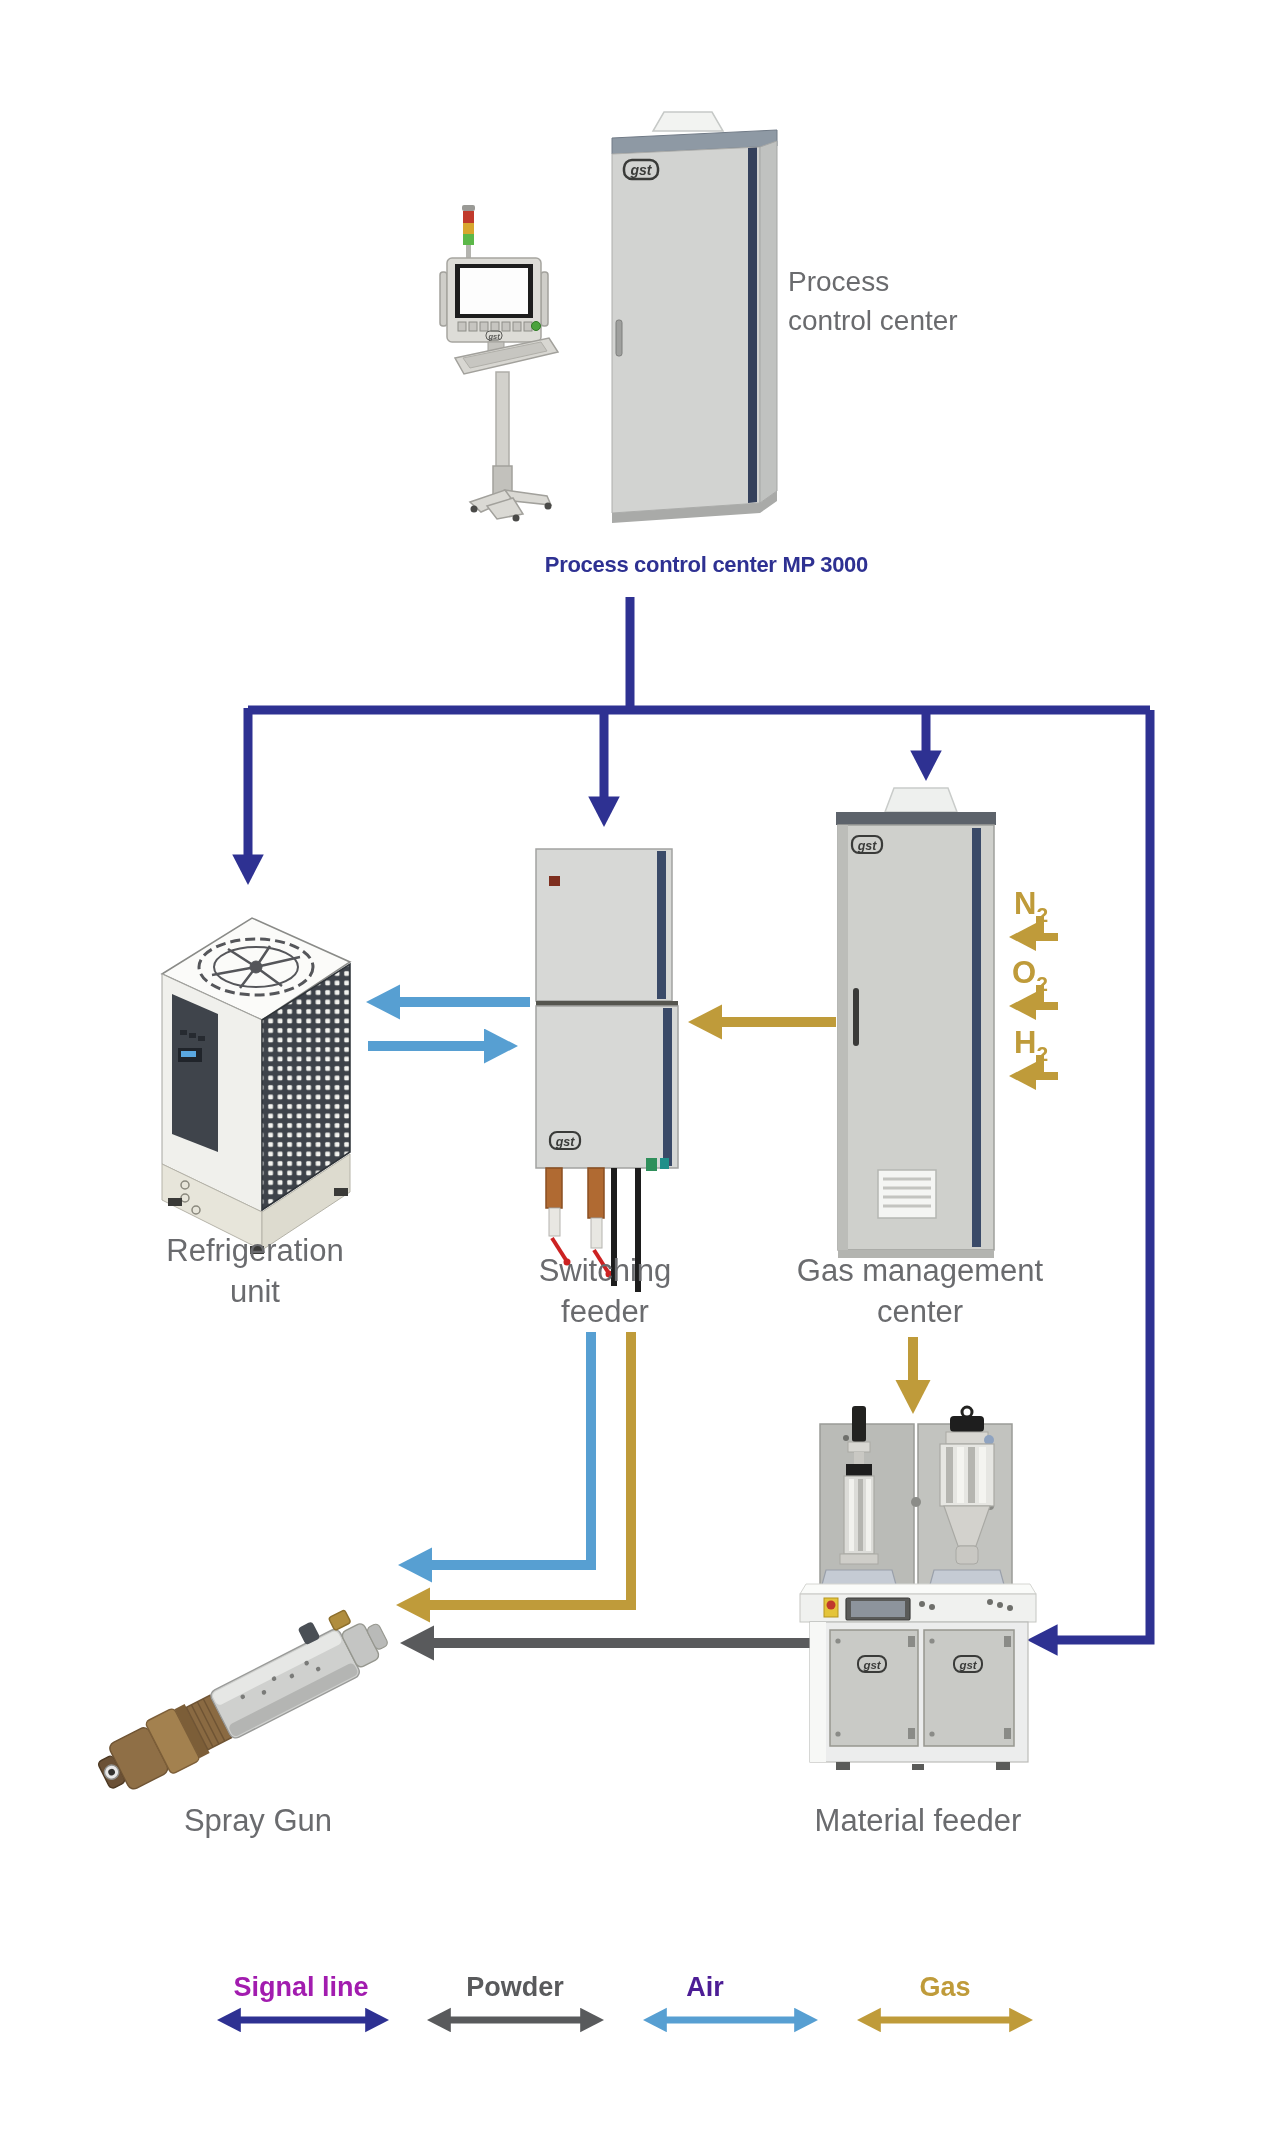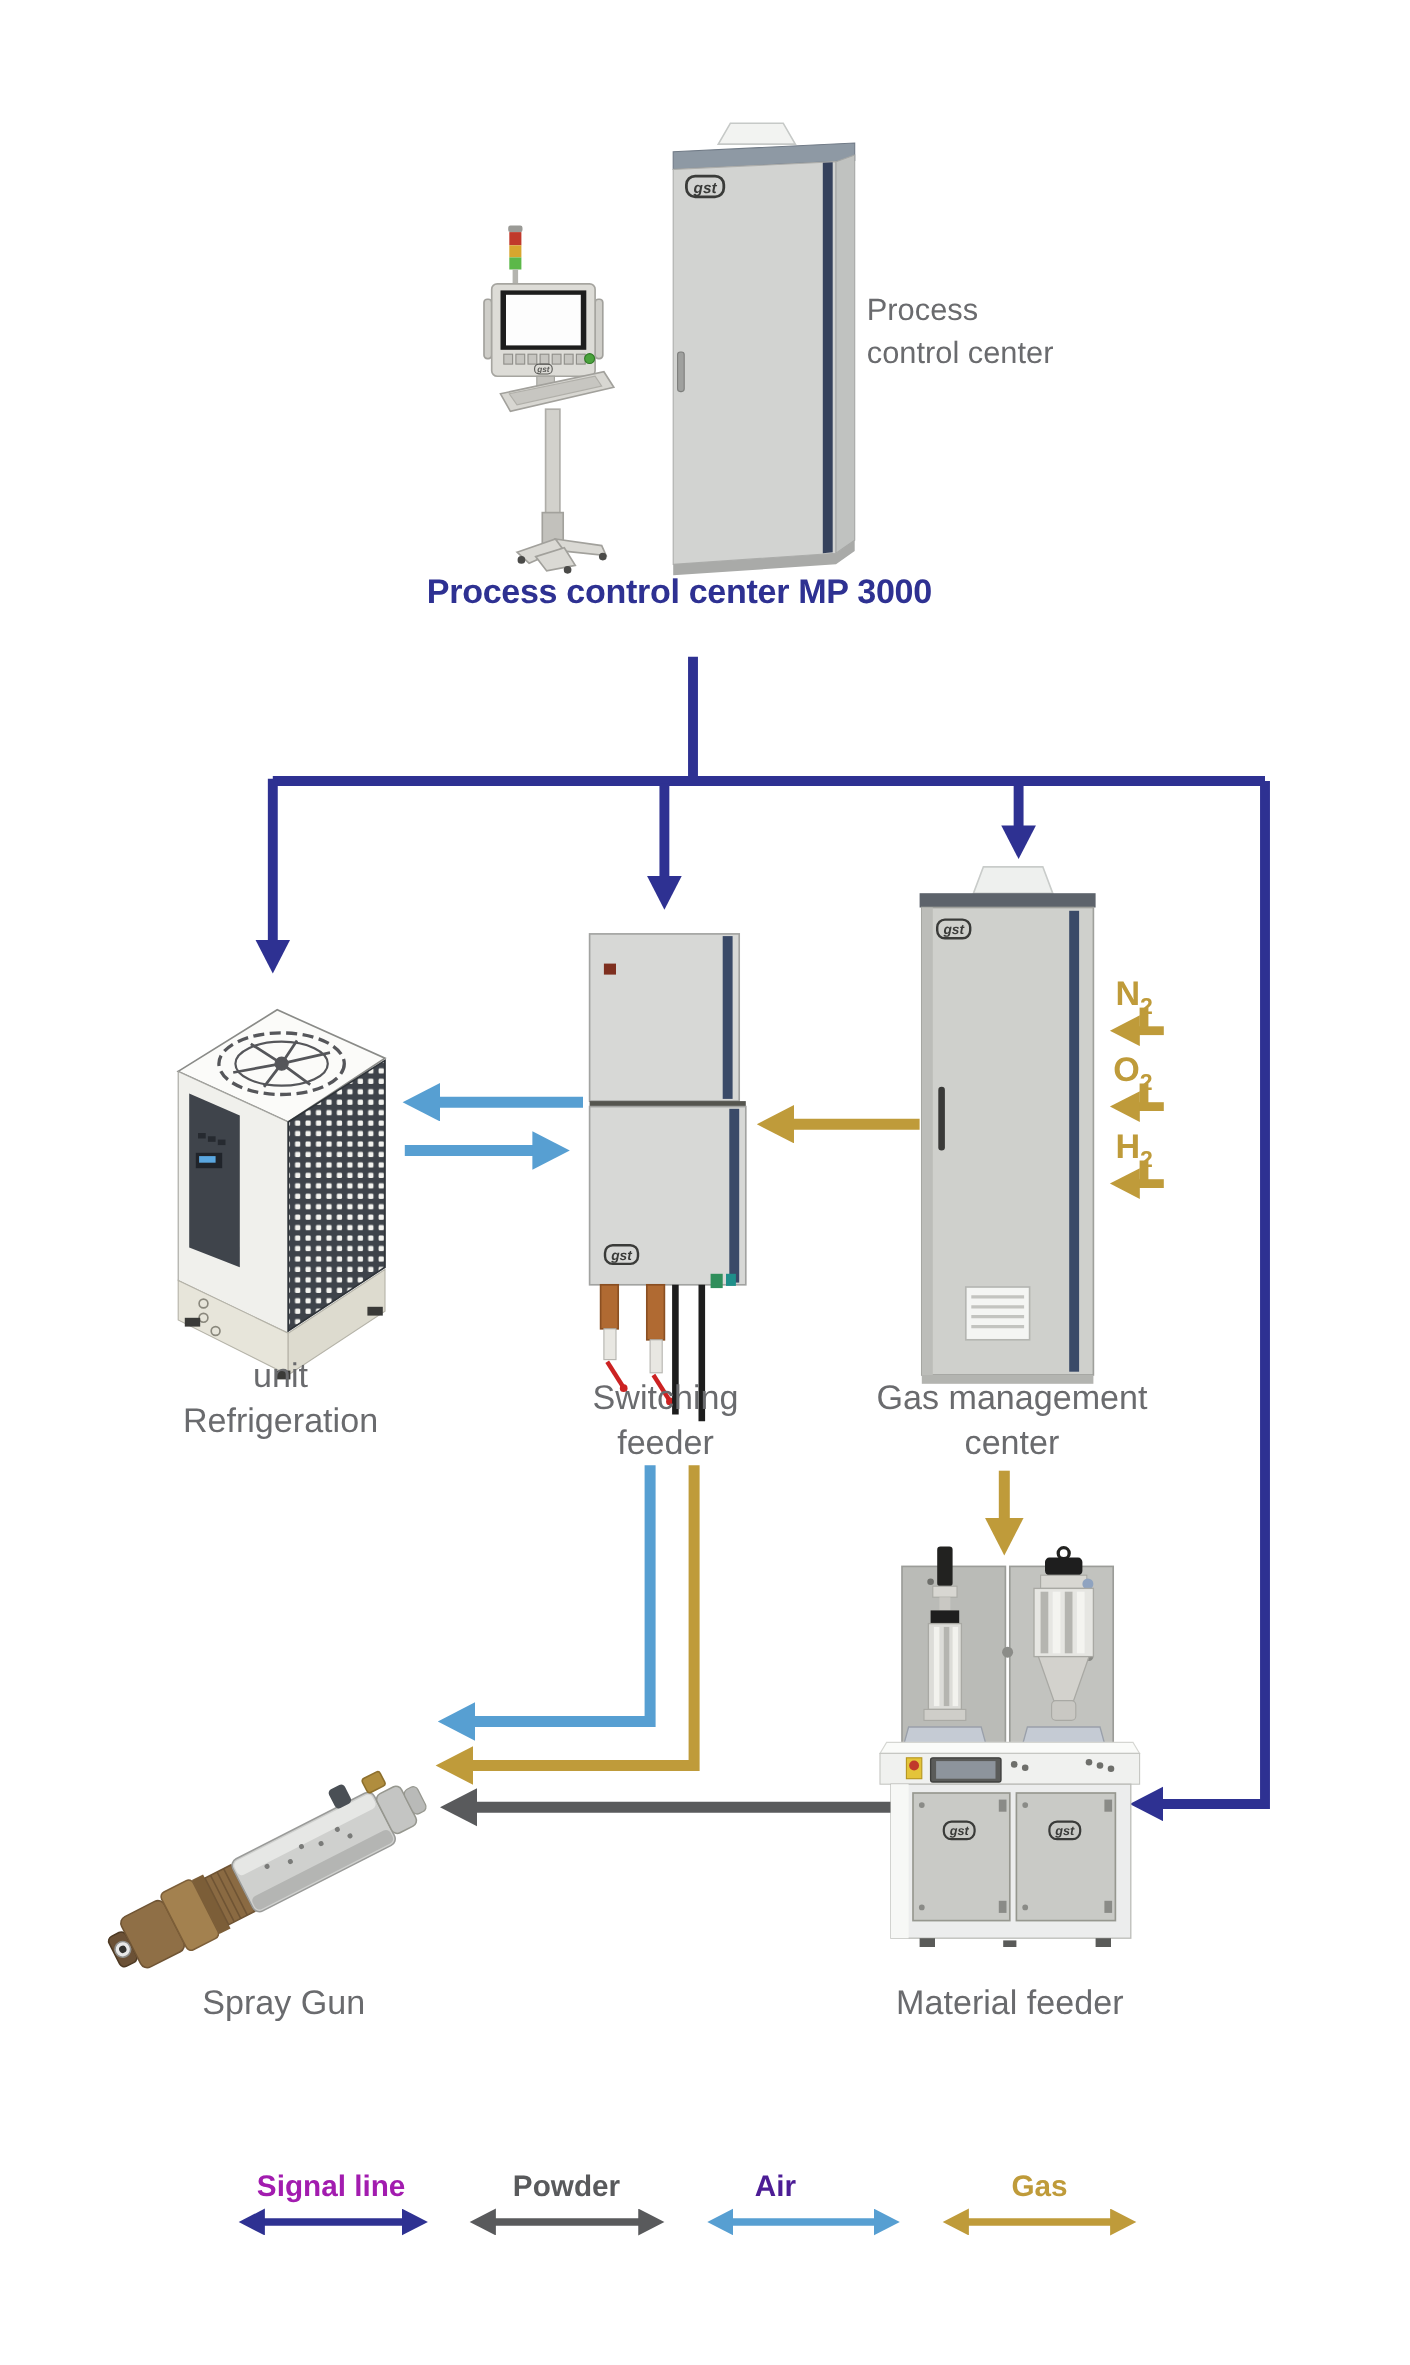--- a/index.html
+++ b/index.html
@@ -3,22 +3,22 @@
 <meta charset="utf-8">
 <style>
   html,body{margin:0;padding:0;background:#ffffff;}
   .canvas{position:relative;width:1282px;height:2150px;background:#fff;overflow:hidden;
           font-family:"Liberation Sans", sans-serif;}
   svg{display:block;}
   .layer{position:absolute;left:0;top:0;}
   .lbl{position:absolute;color:var(--label);font-weight:400;}
   .lbl-top{font-size:28px;line-height:39px;}
   .lbl-node{font-size:31px;line-height:41px;text-align:center;}
-  .title{position:absolute;left:388px;top:520px;width:480px;text-align:left;
-         font-size:31px;font-weight:700;color:var(--signal);letter-spacing:-0.3px;}
+  .title{position:absolute;left:388px;top:552px;width:480px;text-align:right;
+         font-size:22px;font-weight:700;color:var(--signal);letter-spacing:-0.3px;}
   .gaslabel{position:absolute;color:var(--gas);font-weight:700;line-height:1;}
   .gaslabel .gsym{font-size:31px;}
   .gaslabel .gsub{font-size:21px;vertical-align:-8px;}
   .legend-label{position:absolute;width:184px;text-align:center;top:1972px;
                 font-size:27px;font-weight:700;}
 </style>
 </head>
 <body>
 
 <div class="canvas">
@@ -328,22 +328,22 @@
 
 
   <div class="lbl lbl-top" style="left:788px;top:262px;">
     <div>Process</div>
     <div>control center</div>
   </div>
 
   <div class="title">Process control center MP 3000</div>
 
   <div class="lbl lbl-node" style="left:105px;top:1230px;width:300px;">
+    <div>Refrigeration</div>
     <div>unit</div>
-    <div>Refrigeration</div>
   </div>
 
   <div class="lbl lbl-node" style="left:455px;top:1250px;width:300px;">
     <div>Switching</div>
     <div>feeder</div>
   </div>
 
   <div class="lbl lbl-node" style="left:745px;top:1250px;width:350px;">
     <div>Gas management</div>
     <div>center</div>

